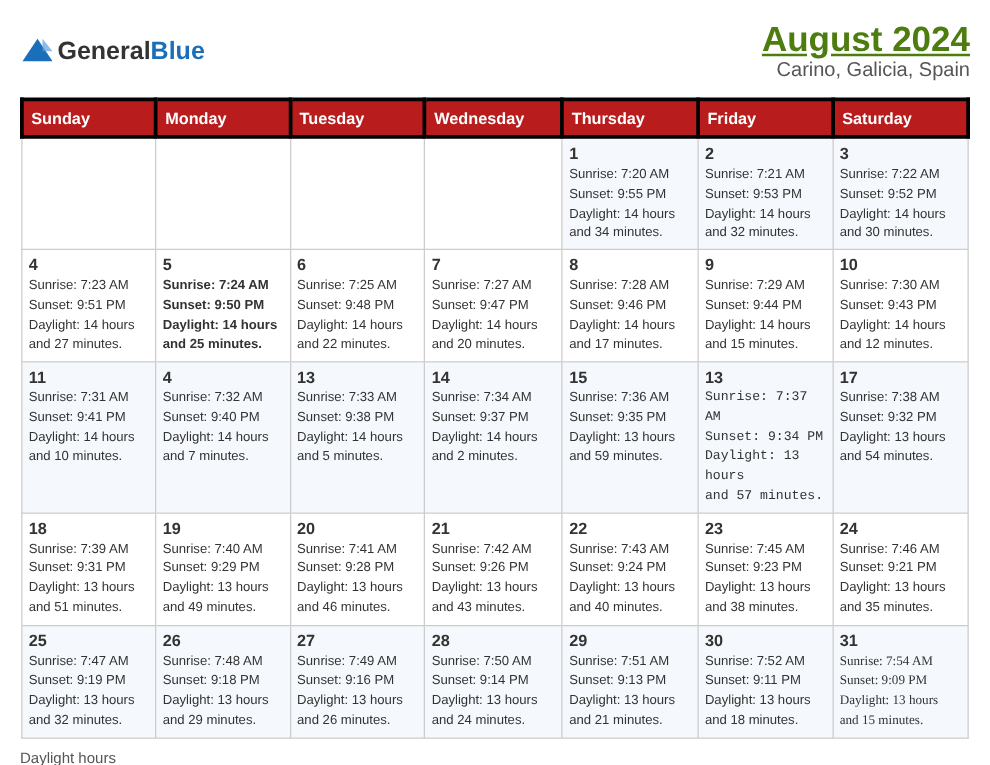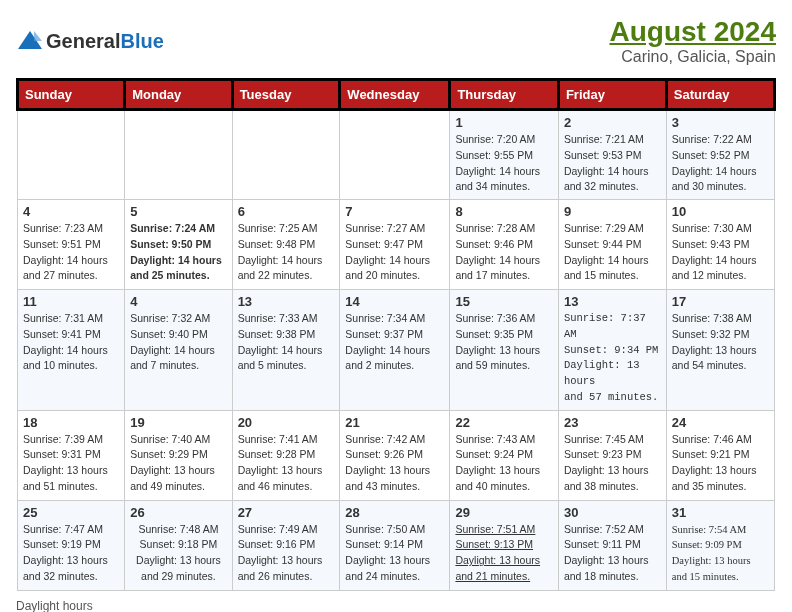--- a/index.html
+++ b/index.html
@@ -310,42 +310,42 @@
       <tr>
         <td>
           <span class="day-number">25</span>
           <div class="day-info" style="white-space: pre-line;">Sunrise: 7:47 AM
 Sunset: 9:19 PM
 Daylight: 13 hours
 and 32 minutes.</div>
         </td>
         <td>
           <span class="day-number">26</span>
-          <div class="day-info" style="white-space: pre-line; text-align: center;">Sunrise: 7:48 AM
+          <div class="day-info" style="white-space: pre-line;">Sunrise: 7:48 AM
 Sunset: 9:18 PM
 Daylight: 13 hours
 and 29 minutes.</div>
         </td>
         <td>
           <span class="day-number">27</span>
           <div class="day-info" style="white-space: pre-line;">Sunrise: 7:49 AM
 Sunset: 9:16 PM
 Daylight: 13 hours
 and 26 minutes.</div>
         </td>
         <td>
           <span class="day-number">28</span>
           <div class="day-info" style="white-space: pre-line;">Sunrise: 7:50 AM
 Sunset: 9:14 PM
 Daylight: 13 hours
 and 24 minutes.</div>
         </td>
         <td>
           <span class="day-number">29</span>
-          <div class="day-info" style="white-space: pre-line; text-decoration: underline;">Sunrise: 7:51 AM
+          <div class="day-info" style="white-space: pre-line;">Sunrise: 7:51 AM
 Sunset: 9:13 PM
 Daylight: 13 hours
 and 21 minutes.</div>
         </td>
         <td>
           <span class="day-number">30</span>
           <div class="day-info" style="white-space: pre-line;">Sunrise: 7:52 AM
 Sunset: 9:11 PM
 Daylight: 13 hours
 and 18 minutes.</div>

